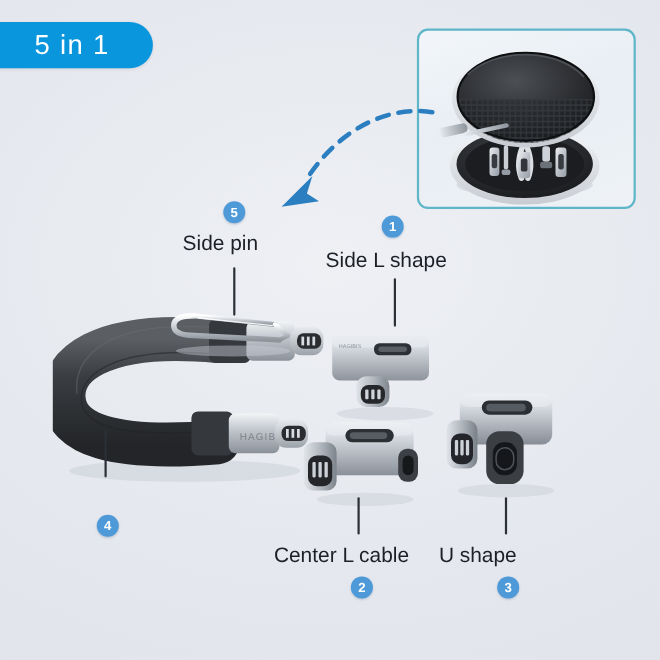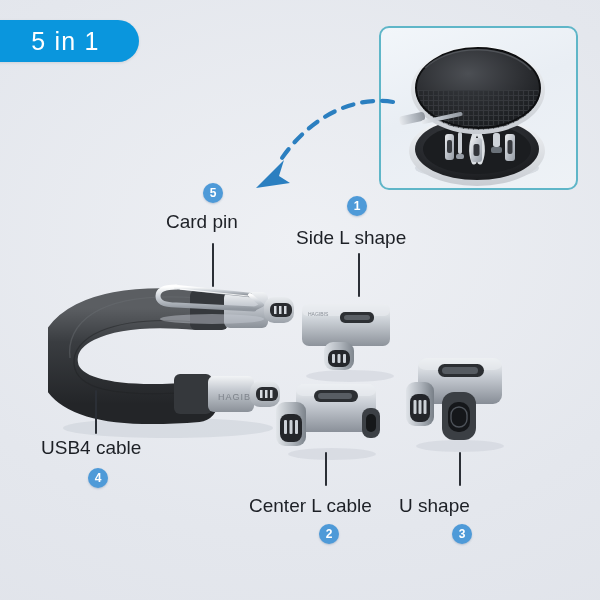--- a/index.html
+++ b/index.html
@@ -303,26 +303,25 @@
     </svg>
   </div>
 
   <div class="lead" style="left:212px;top:243px;height:44px;"></div>
   <div class="lead" style="left:358px;top:253px;height:44px;"></div>
   <div class="lead" style="left:95px;top:390px;height:44px;"></div>
   <div class="lead" style="left:325px;top:452px;height:34px;"></div>
   <div class="lead" style="left:459px;top:452px;height:34px;"></div>
 
   <div class="num" style="left:203px;top:183px;">5</div>
-  <div class="lbl" style="left:166px;top:212px;">Card pin</div>
+  <div class="lbl" style="left:166px;top:212px;">Side pin</div>
 
   <div class="num" style="left:347px;top:196px;">1</div>
   <div class="lbl" style="left:296px;top:228px;">Side L shape</div>
 
-  <div class="lbl" style="left:41px;top:438px;">USB4 cable</div>
   <div class="num" style="left:88px;top:468px;">4</div>
 
   <div class="lbl" style="left:249px;top:496px;">Center L cable</div>
   <div class="num" style="left:319px;top:524px;">2</div>
 
   <div class="lbl" style="left:399px;top:496px;">U shape</div>
   <div class="num" style="left:452px;top:524px;">3</div>
 
 </div>
 

